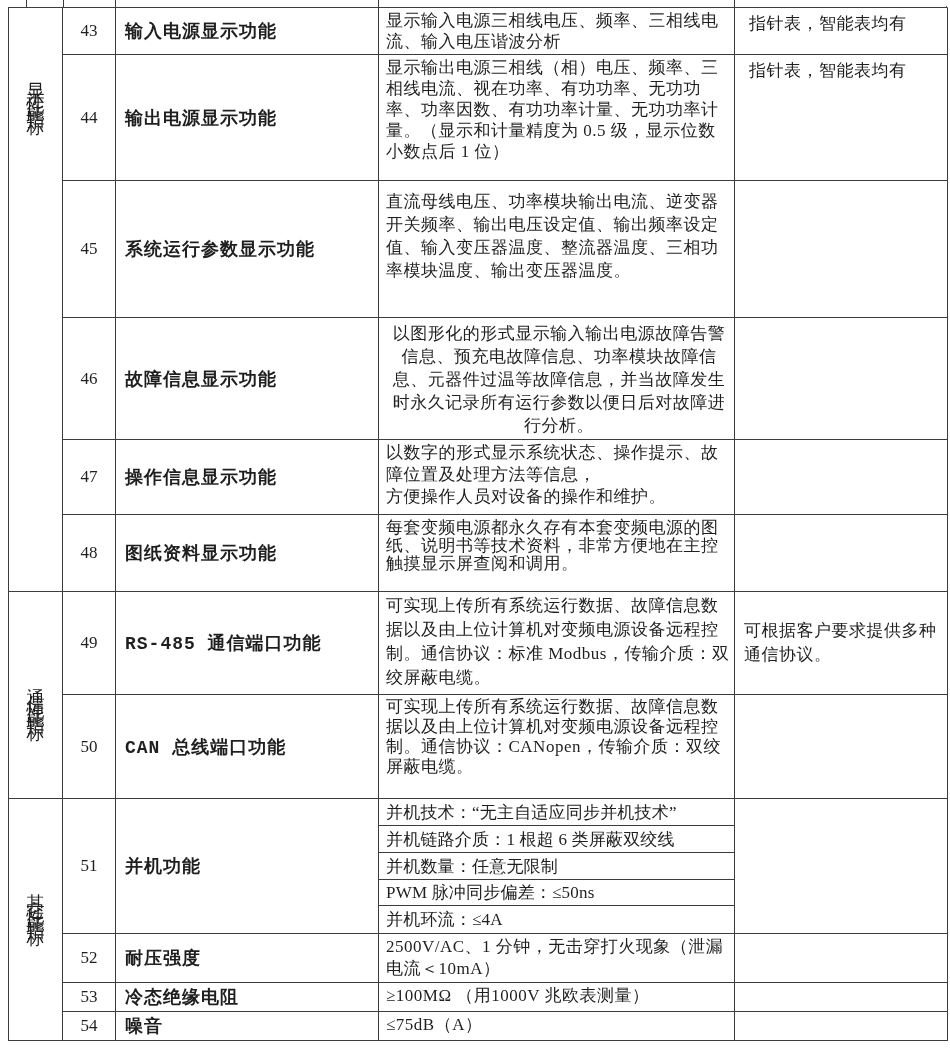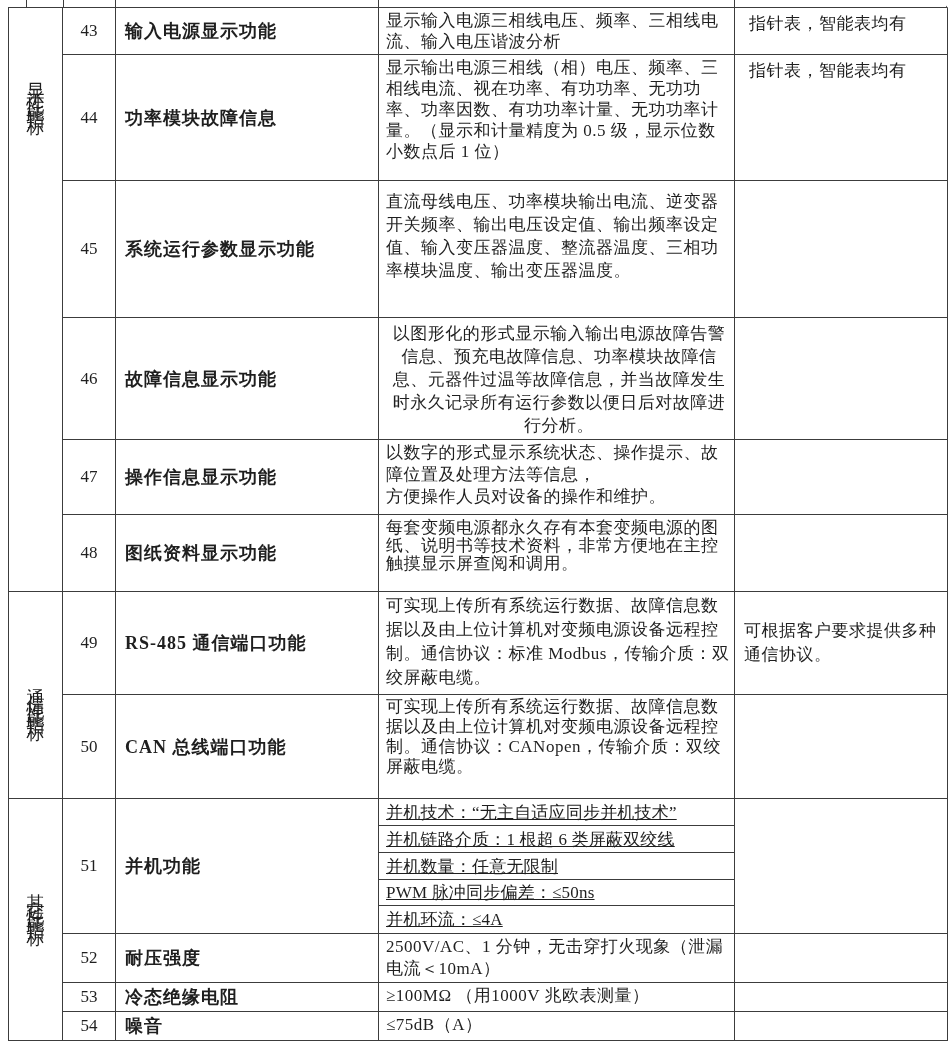--- a/index.html
+++ b/index.html
@@ -12,34 +12,34 @@
   
   td.cat{position:relative;padding:0;}
   .vwrap{position:absolute;left:0;top:0;right:0;bottom:0;display:flex;justify-content:center;align-items:center;}
   .vwrap.vtop{align-items:flex-start;}
   .vtext{writing-mode:vertical-rl;text-orientation:upright;font-size:18px;letter-spacing:7px;
          font-family:"Liberation Serif","DejaVu Serif",serif;}
   .vwrap.pad-display{padding-top:60px;}
   .vwrap.pad-other{padding-top:80px;}
   td.num{text-align:center;vertical-align:middle;font-size:17px;}
   td.func{vertical-align:middle;padding:2px 4px 2px 9px;font-size:18px;font-weight:bold;
-          font-family:Liberation Serif, serif;letter-spacing:1px;}
+          font-family:Liberation Mono, monospace;letter-spacing:1px;}
   td.desc{vertical-align:top;padding:2px 2px 2px 7px;font-size:17px;line-height:21px;
           letter-spacing:0.5px;white-space:pre-line;}
   td.remark{vertical-align:top;padding:4px 4px 4px 14px;font-size:17px;line-height:24px;letter-spacing:0.5px;}
   td.remark.vmid{vertical-align:middle;padding-left:9px;}
   
   tr.r45 td.desc{line-height:23px;padding-top:9px;}
   tr.r46 td.desc{line-height:23px;padding-top:4px;text-align:center;}
   tr.r47 td.desc{line-height:22px;}
   tr.r48 td.desc{line-height:18px;padding-top:4px;}
   tr.r49 td.desc{line-height:24px;margin-left:32px;}
   tr.r50 td.desc{line-height:20px;}
   tr.r52 td.desc{line-height:22px;}
-  td.subdesc{vertical-align:middle;padding:1px 1px 1px 7px;font-size:17px;line-height:19px;letter-spacing:0.2px;text-decoration:underline;}
+  td.subdesc{vertical-align:middle;padding:1px 1px 1px 7px;font-size:17px;line-height:19px;letter-spacing:0.2px;}
   
   tr.r43{height:46px;} tr.r44{height:126px;} tr.r45{height:137px;} tr.r46{height:122px;}
   tr.r47{height:75px;}  tr.r48{height:77px;}  tr.r49{height:103px;} tr.r50{height:104px;}
   tr.s1{height:27px;} tr.s2{height:27px;} tr.s3{height:27px;} tr.s4{height:26px;} tr.s5{height:28px;}
   tr.r52{height:48px;padding-left:28px;} tr.r53{height:28px;} tr.r54{height:25px;}
 </style>
 </head>
 <body>
 
 <div id="page">
@@ -67,21 +67,21 @@
               <span class="vtext">显示性能指标</span>
             </div>
         </td>
         <td class="num">43</td>
         <td class="func">输入电源显示功能</td>
         <td class="desc">显示输入电源三相线电压、频率、三相线电流、输入电压谐波分析</td>
         <td class="remark">指针表，智能表均有</td>
       </tr>
       <tr class="r44">
         <td class="num">44</td>
-        <td class="func">功率模块故障信息</td>
+        <td class="func">输出电源显示功能</td>
         <td class="desc">显示输出电源三相线（相）电压、频率、三相线电流、视在功率、有功功率、无功功率、功率因数、有功功率计量、无功功率计量。（显示和计量精度为 0.5 级，显示位数小数点后 1 位）</td>
         <td class="remark">指针表，智能表均有</td>
       </tr>
       <tr class="r45">
         <td class="num">45</td>
         <td class="func">系统运行参数显示功能</td>
         <td class="desc">直流母线电压、功率模块输出电流、逆变器开关频率、输出电压设定值、输出频率设定值、输入变压器温度、整流器温度、三相功率模块温度、输出变压器温度。</td>
         <td class="remark"></td>
       </tr>
       <tr class="r46">

